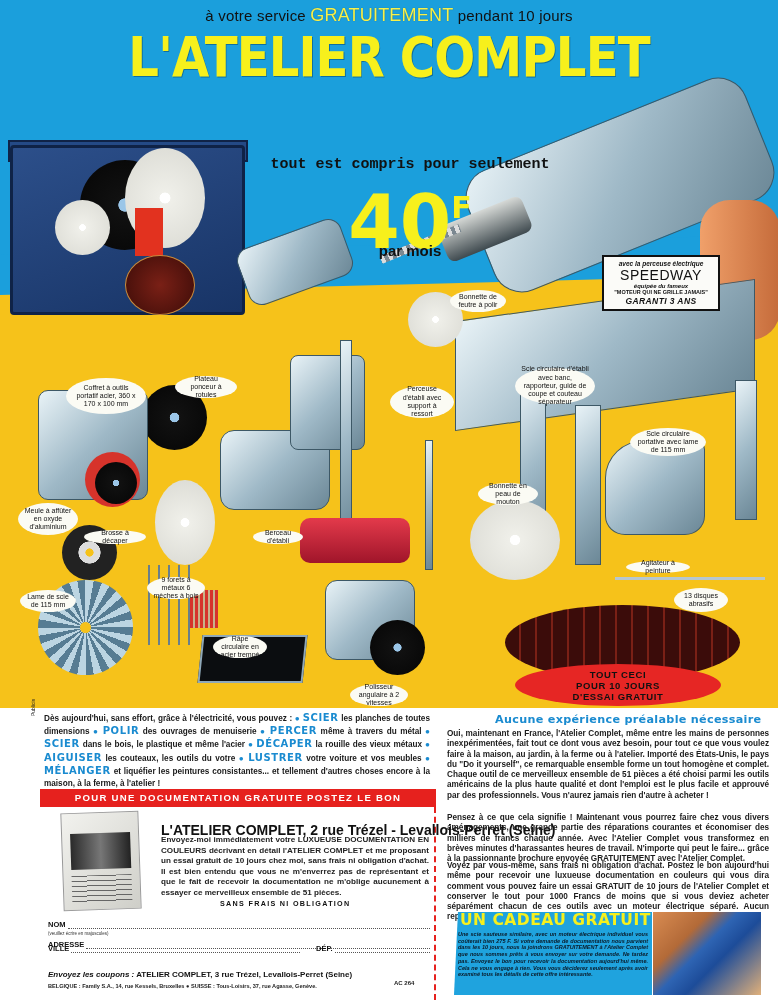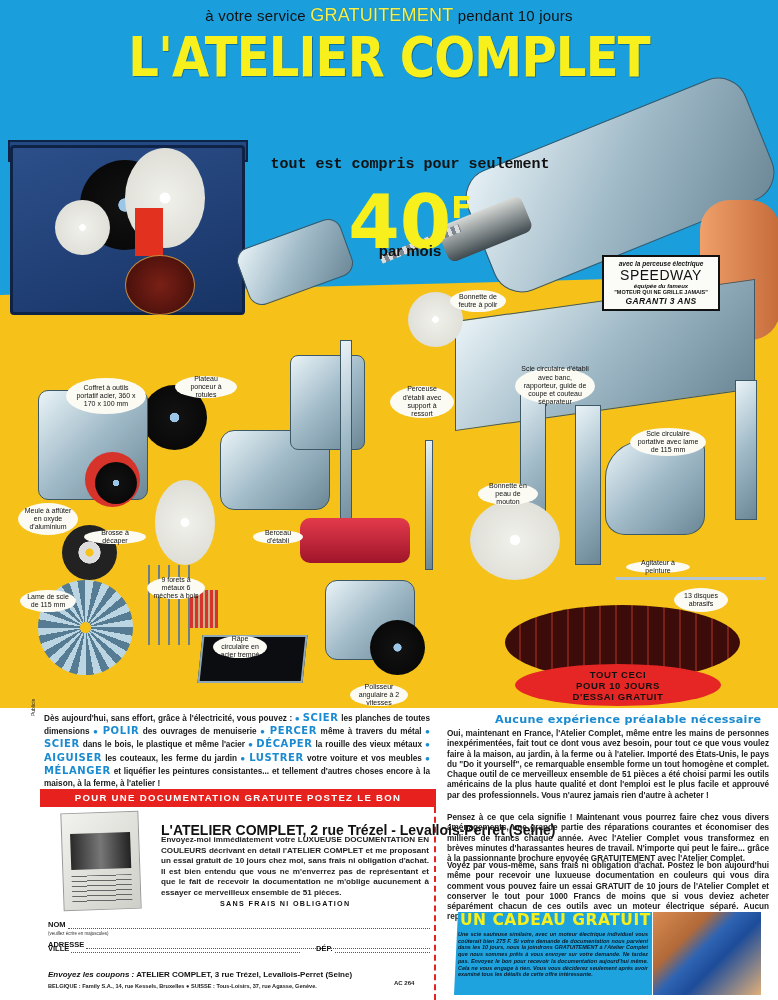--- a/index.html
+++ b/index.html
@@ -203,21 +203,21 @@
 </div>
 
 <div class="sig">Publicis</div>
 <div class="benefits">
   <span>Dès aujourd'hui, sans effort, grâce à l'électricité, vous pouvez :</span>
   <span class="dot">●</span> <span class="verb">SCIER</span> <span>les planches de toutes dimensions</span>
   <span class="dot">●</span> <span class="verb">POLIR</span> <span>des ouvrages de menuiserie</span>
   <span class="dot">●</span> <span class="verb">PERCER</span> <span>même à travers du métal</span>
   <span class="dot">●</span> <span class="verb">SCIER</span> <span>dans le bois, le plastique et même l'acier</span>
   <span class="dot">●</span> <span class="verb">DÉCAPER</span> <span>la rouille des vieux métaux</span>
-  <span class="dot">●</span> <span class="verb">AIGUISER</span> <span>les couteaux, les ferme du jardin</span>
+  <span class="dot">●</span> <span class="verb">AIGUISER</span> <span>les couteaux, les outils du votre</span>
   <span class="dot">●</span> <span class="verb">LUSTRER</span> <span>votre voiture et vos meubles</span>
   <span class="dot">●</span> <span class="verb">MÉLANGER</span> <span>et liquéfier les peintures consistantes...</span>
   <span>et tellement d'autres choses encore à la maison, à la ferme, à l'atelier !</span>
 </div>
 
 <div class="coupon-bar">POUR UNE DOCUMENTATION GRATUITE POSTEZ LE BON AUJOURD'HUI</div>
 <div class="coupon-edge"></div>
 <div class="brochure">
   <div class="photo"></div>
   <div class="lines"></div>

